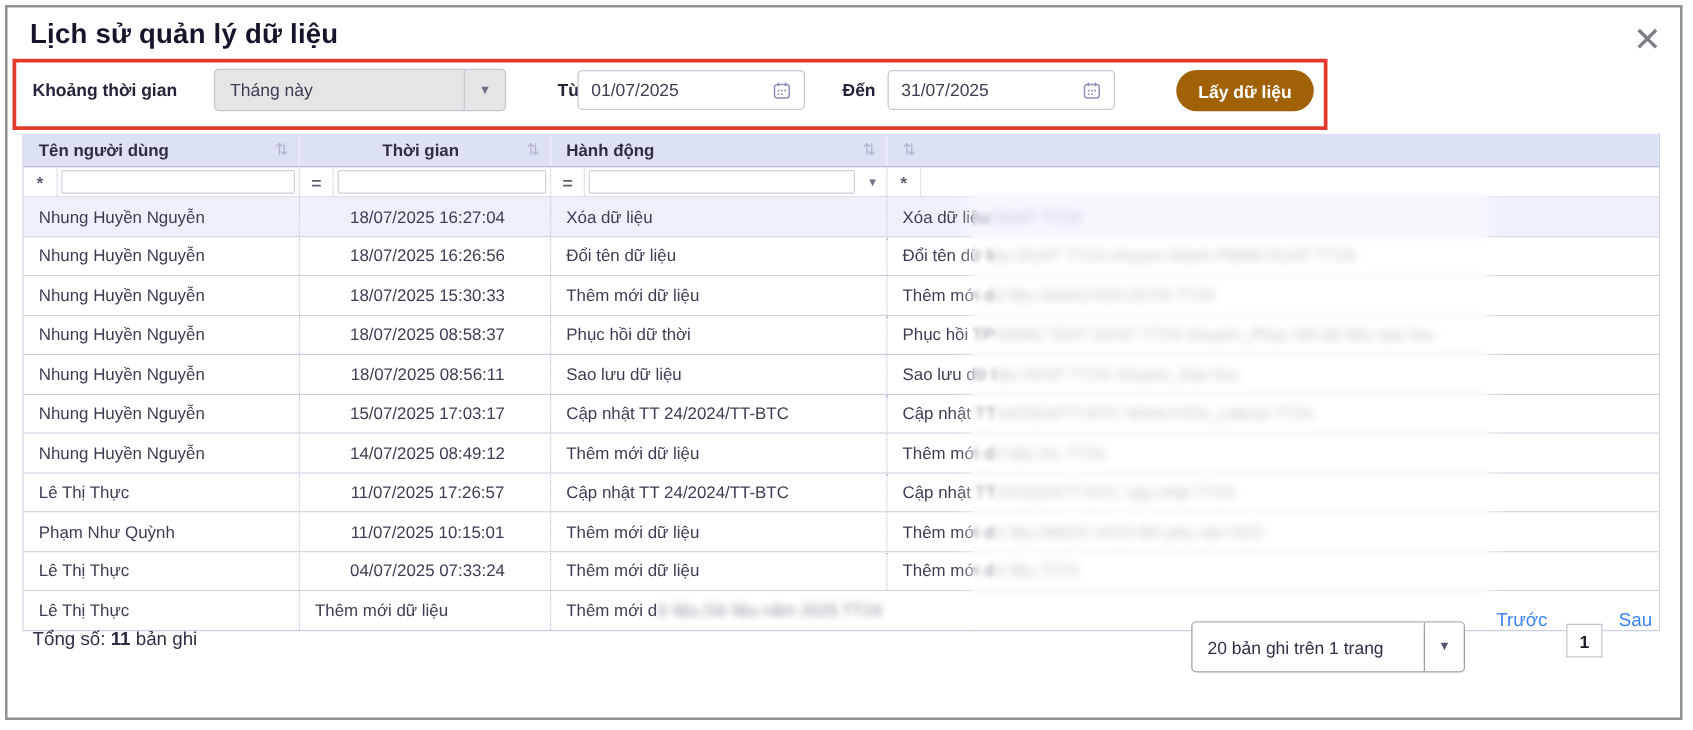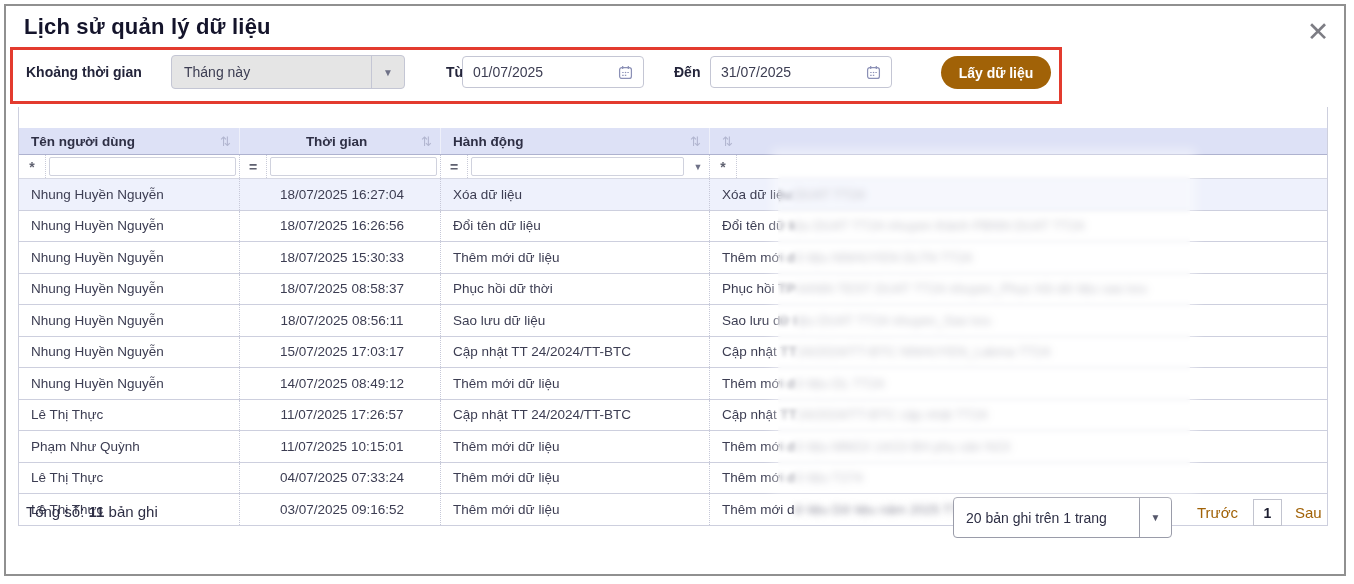--- a/index.html
+++ b/index.html
@@ -24,21 +24,21 @@
   .selectbox .arrowcell{width:32px;height:100%;border-left:1px solid #c4c6d4;display:flex;align-items:center;justify-content:center;color:#6e7187;font-size:10px;}
   .datebox{top:56px;width:182px;height:32px;border:1px solid #c4c6d4;border-radius:4px;background:#fff;display:flex;align-items:center;justify-content:space-between;padding:0 10px;}
   .datebox .val{font-size:14px;color:#3c3d52;}
   .date-from{left:462px;}
   .date-to{left:710px;}
   .btn{left:941px;top:56px;width:110px;height:33px;border-radius:17px;background:#a16207;color:#fff;font-size:14px;font-weight:bold;display:flex;align-items:center;justify-content:center;cursor:pointer;border:none;}
 
   
   .table{left:18px;top:107px;width:1310px;border-left:1px solid #cdcfde;border-right:1px solid #cdcfde;}
   .grid{display:grid;grid-template-columns:220px 201px 269px 620px;}
-  .thead{background:#dde1f6;border-bottom:1px solid #aeb2cf;height:26px;margin-top:21px;}
+  .thead{background:#dde1f6;border-bottom:1px solid #aeb2cf;height:26px;}
   .th{display:flex;align-items:center;font-size:13.5px;font-weight:bold;color:#2e2f45;padding:0 8px 0 12px;border-left:1px solid #eef0fa;overflow:hidden;white-space:nowrap;}
   .th:first-child{border-left:none;}
   .th .t{flex:1;}
   .th.center .t{text-align:center;}
   .sort{color:#b2b6d0;font-size:13px;font-weight:normal;}
   .frow{height:23px;border-bottom:1px solid #d6d8e4;background:#fff;}
   .fcell{display:flex;align-items:center;border-left:1px dotted #c6c8d8;overflow:hidden;}
   .fcell:first-child{border-left:none;}
   .op{width:26px;text-align:center;color:#5f6170;font-size:14px;font-weight:bold;flex:0 0 26px;}
   .fdiv{width:0;height:100%;border-left:1px dotted #c9cbd9;}
@@ -54,21 +54,21 @@
 
   
   .blurpatch{left:778px;top:155px;width:412px;height:336px;background:rgba(255,255,255,0.45);backdrop-filter:blur(2px);box-shadow:0 0 10px 6px rgba(255,255,255,0.45);pointer-events:none;z-index:5;}
 
   
   .total{left:26px;top:503px;font-size:15px;color:#2e2f45;}
   .total b{font-weight:bold;}
   .pagesize{left:953px;top:497px;width:219px;height:41px;border:1px solid #9a9ca9;border-radius:4px;background:#fff;display:flex;align-items:center;}
   .pagesize .val{flex:1;padding:0 12px;font-size:14px;color:#2e2f45;white-space:nowrap;}
   .pagesize .arrowcell{width:31px;height:100%;border-left:1px solid #9a9ca9;display:flex;align-items:center;justify-content:center;color:#55576a;font-size:10px;}
-  .pgnav{font-size:15px;color:#a16207;top:504px;text-align:center;}
+  .pgnav{font-size:15px;color:#3b82f6;top:488px;text-align:center;}
   .pg-prev{left:1197px;}
   .pg-next{left:1295px;}
   .pagebox{left:1253px;top:499px;width:29px;height:27px;border:1px solid #c2c4cf;display:flex;align-items:center;justify-content:center;font-size:14px;font-weight:bold;color:#1d1e30;background:#fff;}
   .calicon{flex:0 0 15px;}
 </style>
 </head>
 <body>
 
 <div class="dialog"></div>
 
@@ -239,21 +239,20 @@
     <div class="td">Lê Thị Thực</div>
     <div class="td center">04/07/2025 07:33:24</div>
     <div class="td">Thêm mới dữ liệu</div>
     <div class="td">
         <span>Thêm mới d</span>
         <span class="desc-blur">ữ liệu T274</span>
       </div>
   </div>
   <div class="grid trow">
     <div class="td">Lê Thị Thực</div>
-    <div class="td center">03/07/2025 09:16:52</div>
     <div class="td">Thêm mới dữ liệu</div>
     <div class="td">
         <span>Thêm mới d</span>
         <span class="desc-blur">ữ liệu Dữ liệu năm 2025 TT24</span>
       </div>
   </div>
 </div>
 
 <div class="abs blurpatch"></div>
 

